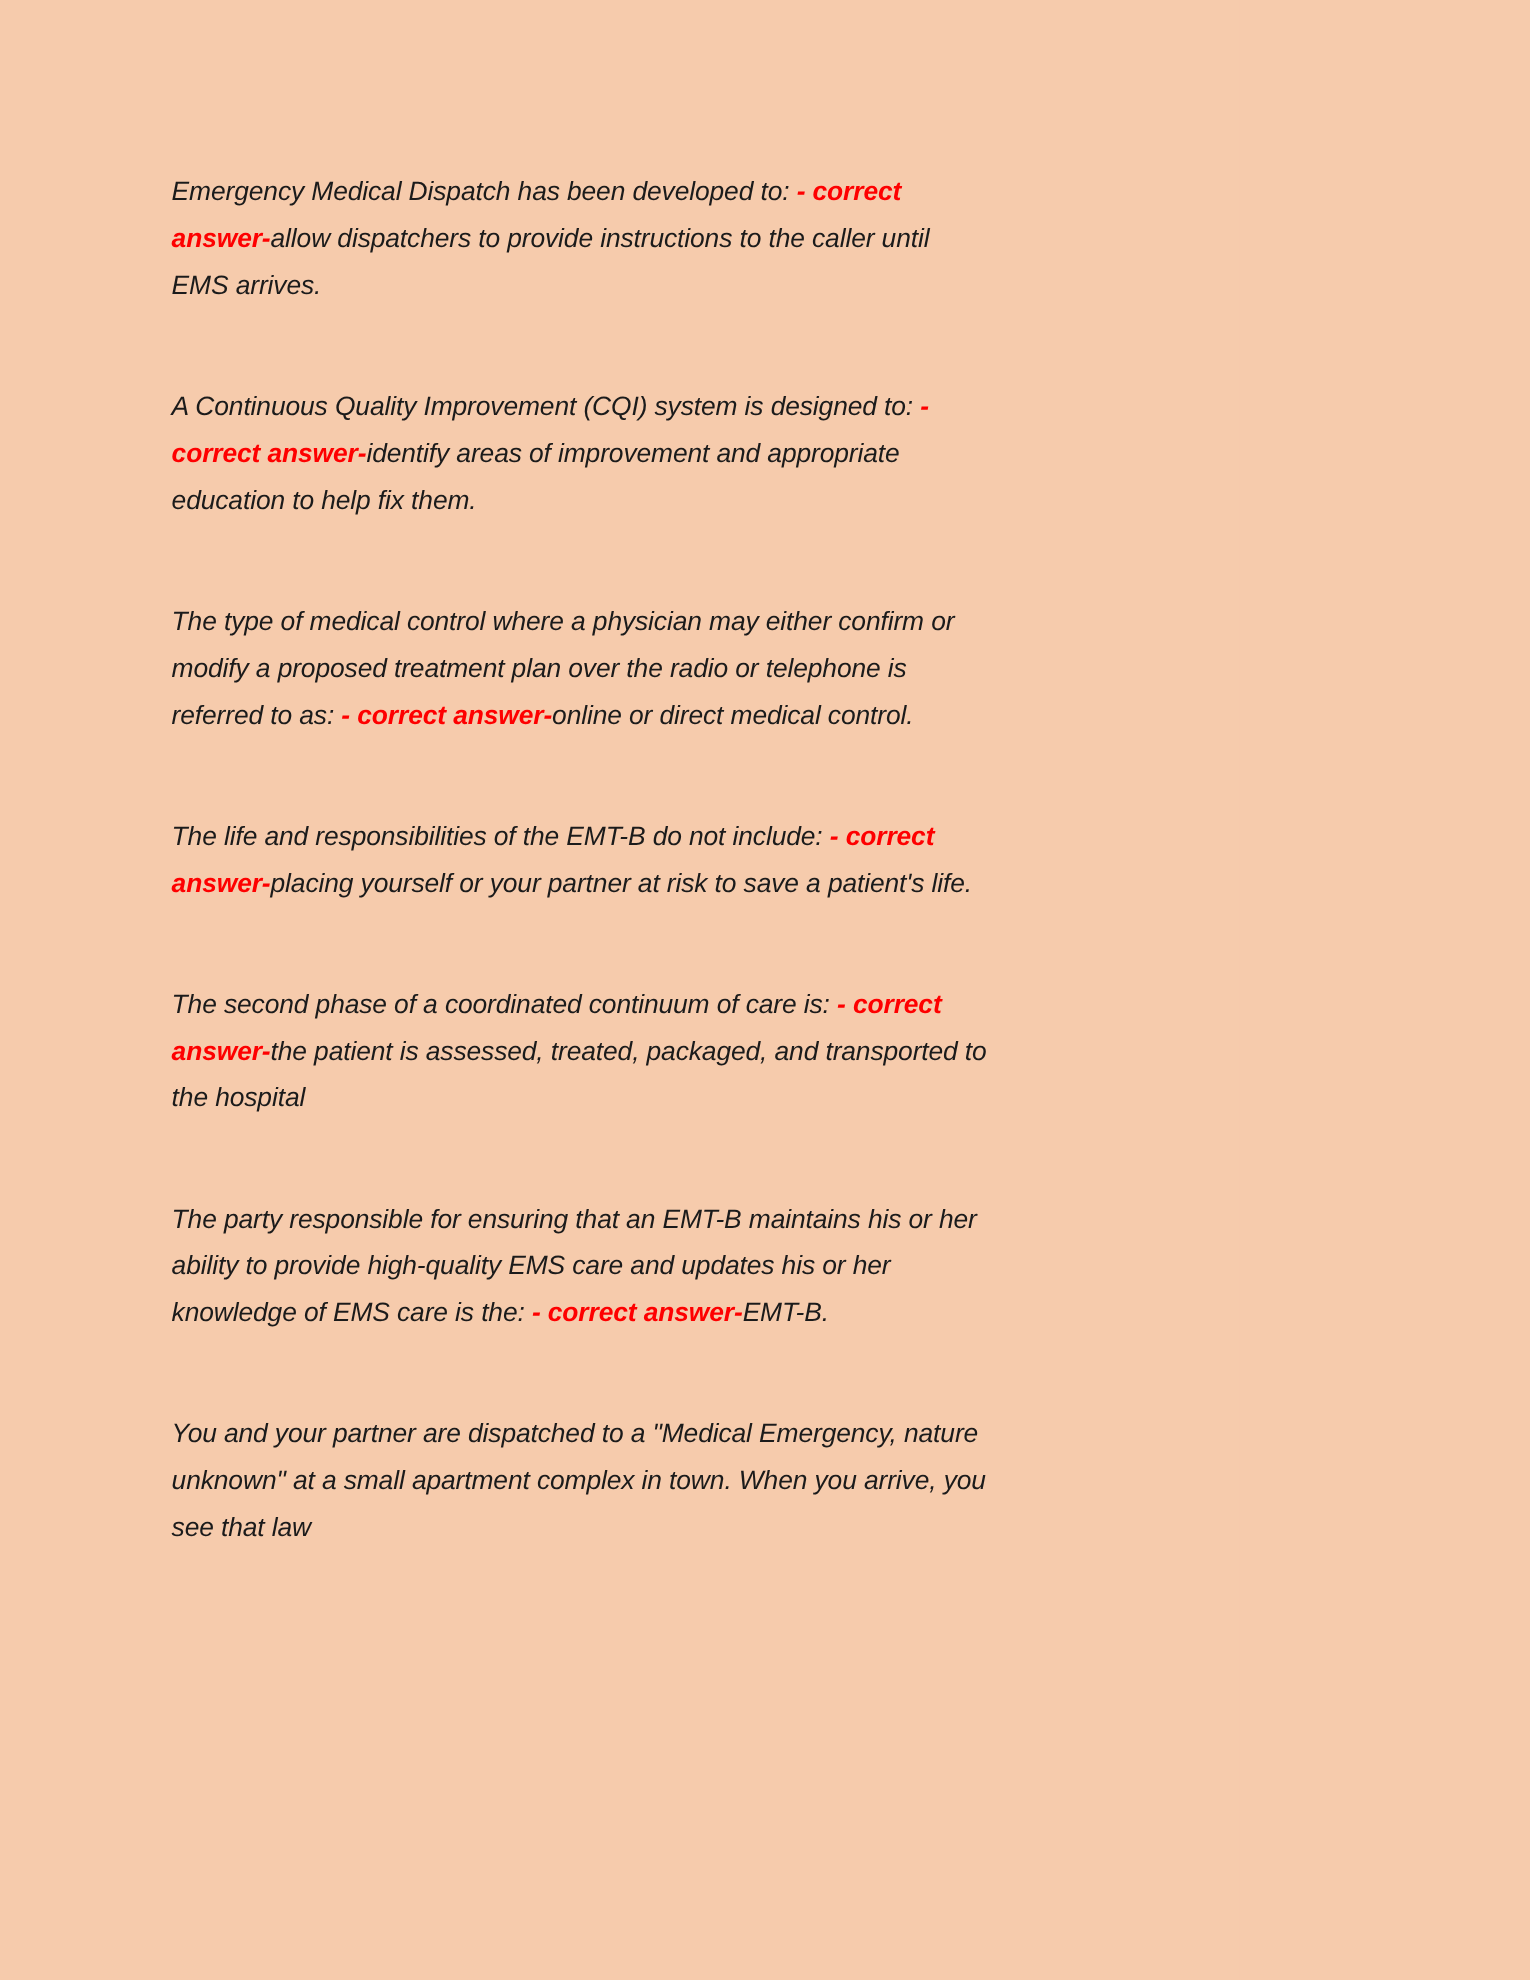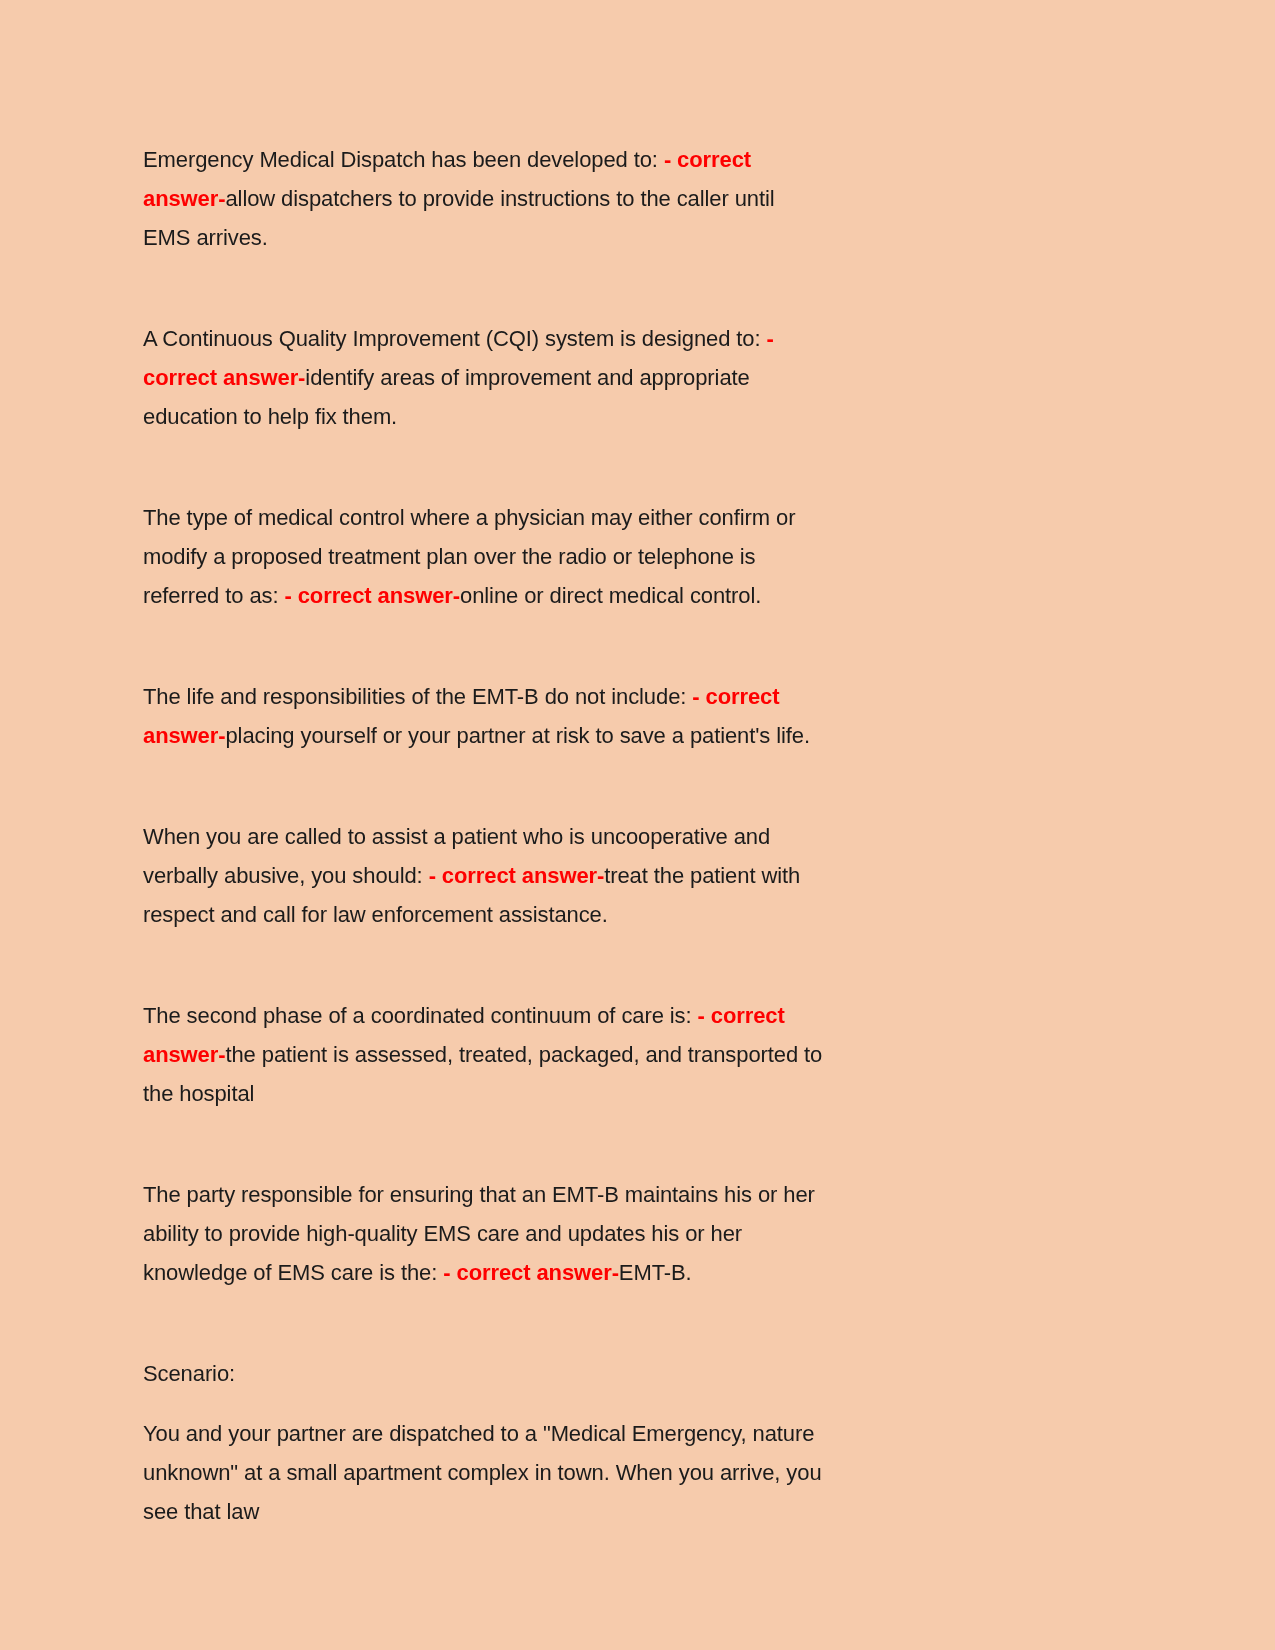--- a/index.html
+++ b/index.html
@@ -13,20 +13,21 @@
     width: 1275px;
     height: 1650px;
     font-family: "Liberation Sans", "DejaVu Sans", sans-serif;
     color: var(--ink);
     overflow: hidden;
   }
   .page {
     width: 1033px;
     height: 1650px;
     background: var(--page-bg);
+    font-style: italic;
   }
   .content {
     padding: 140px 210px 0 143px; 
   }
   .qa-paragraph, .scenario-paragraph {
     font-size: 22px;
     line-height: 39px;
     letter-spacing: -0.1px;
     margin-bottom: 62px;
     color: var(--ink);
@@ -51,24 +52,22 @@
   <div class="content">
 
     <p class="qa-paragraph"><span>Emergency Medical Dispatch has been developed to: </span><span class="answer-marker">- correct answer-</span><span>allow dispatchers to provide instructions to the caller until EMS arrives.</span></p>
 
     <p class="qa-paragraph"><span>A Continuous Quality Improvement (CQI) system is designed to: </span><span class="answer-marker">- correct answer-</span><span>identify areas of improvement and appropriate education to help fix them.</span></p>
 
     <p class="qa-paragraph"><span>The type of medical control where a physician may either confirm or modify a proposed treatment plan over the radio or telephone is referred to as: </span><span class="answer-marker">- correct answer-</span><span>online or direct medical control.</span></p>
 
     <p class="qa-paragraph"><span>The life and responsibilities of the EMT-B do not include: </span><span class="answer-marker">- correct answer-</span><span>placing yourself or your partner at risk to save a patient's life.</span></p>
 
-    <p class="qa-paragraph"><span>When you are called to assist a patient who is uncooperative and verbally abusive, you should: </span><span class="answer-marker">- correct answer-</span><span>treat the patient with respect and call for law enforcement assistance.</span></p>
 
     <p class="qa-paragraph"><span>The second phase of a coordinated continuum of care is: </span><span class="answer-marker">- correct answer-</span><span>the patient is assessed, treated, packaged, and transported to the hospital</span></p>
 
     <p class="qa-paragraph"><span>The party responsible for ensuring that an EMT-B maintains his or her ability to provide high-quality EMS care and updates his or her knowledge of EMS care is the: </span><span class="answer-marker">- correct answer-</span><span>EMT-B.</span></p>
 
-    <p class="scenario-label">Scenario:</p>
 
     <p class="scenario-paragraph">You and your partner are dispatched to a "Medical Emergency, nature unknown" at a small apartment complex in town. When you arrive, you see that law</p>
 
   </div>
 </div>
 
 </body></html>

